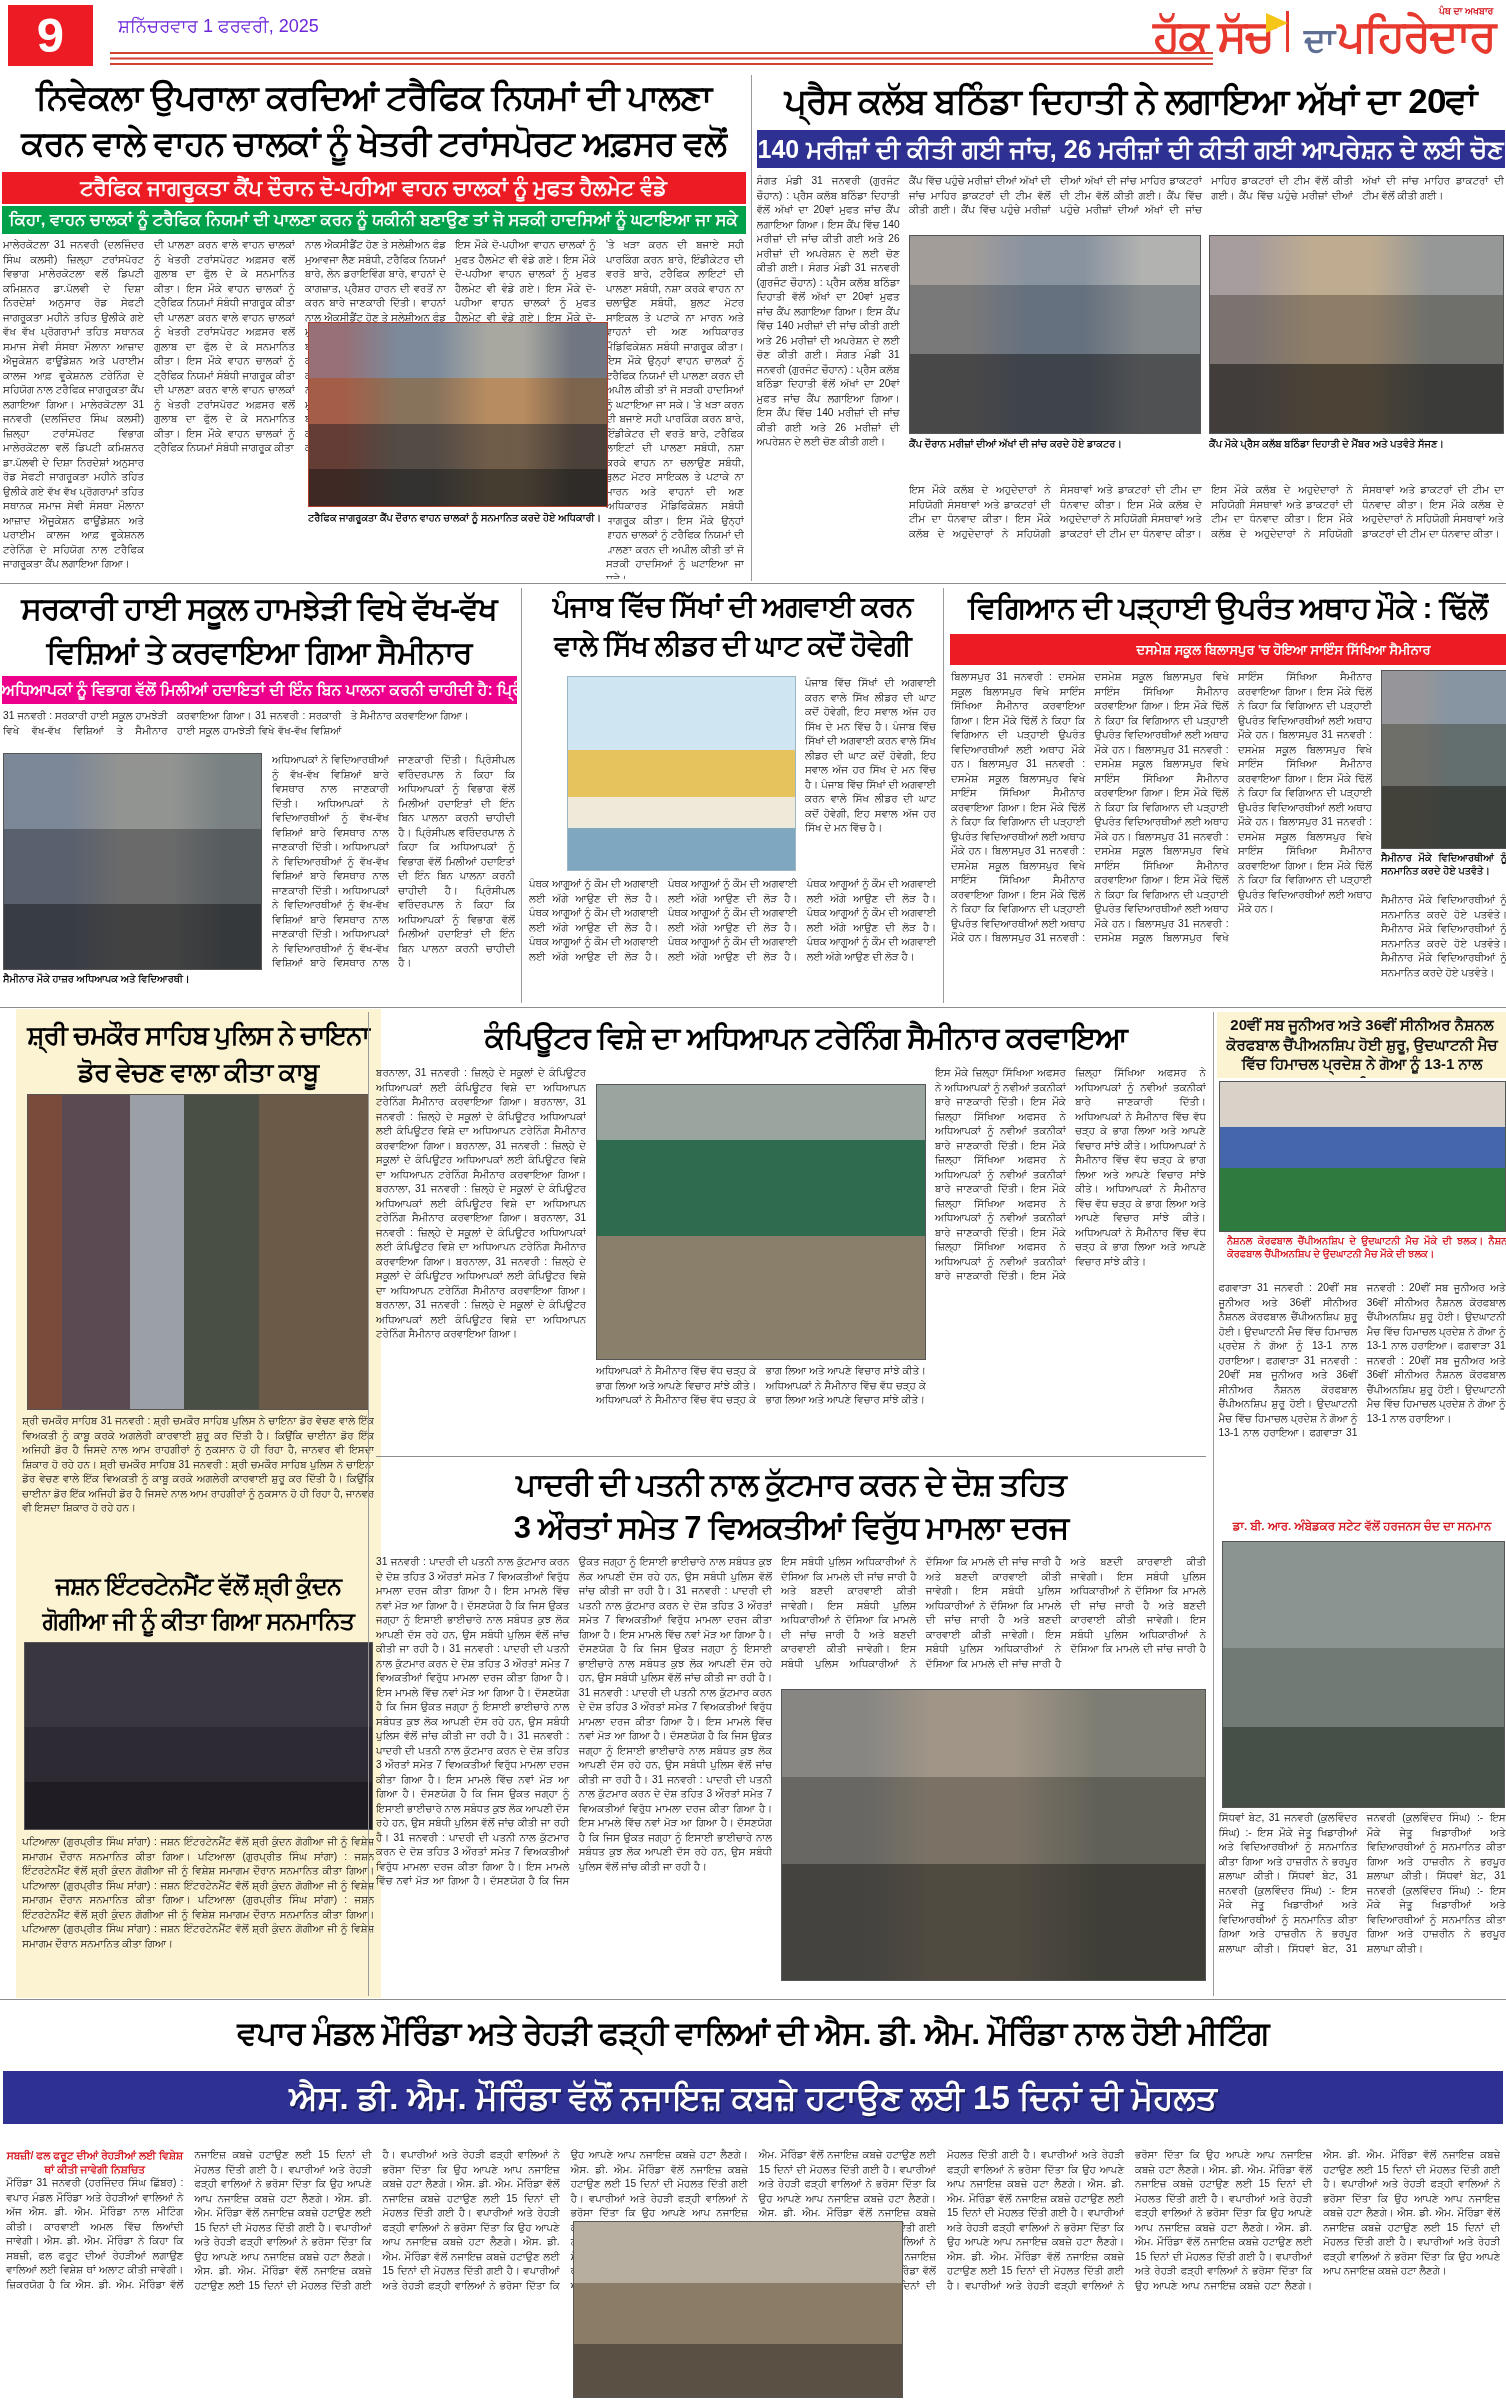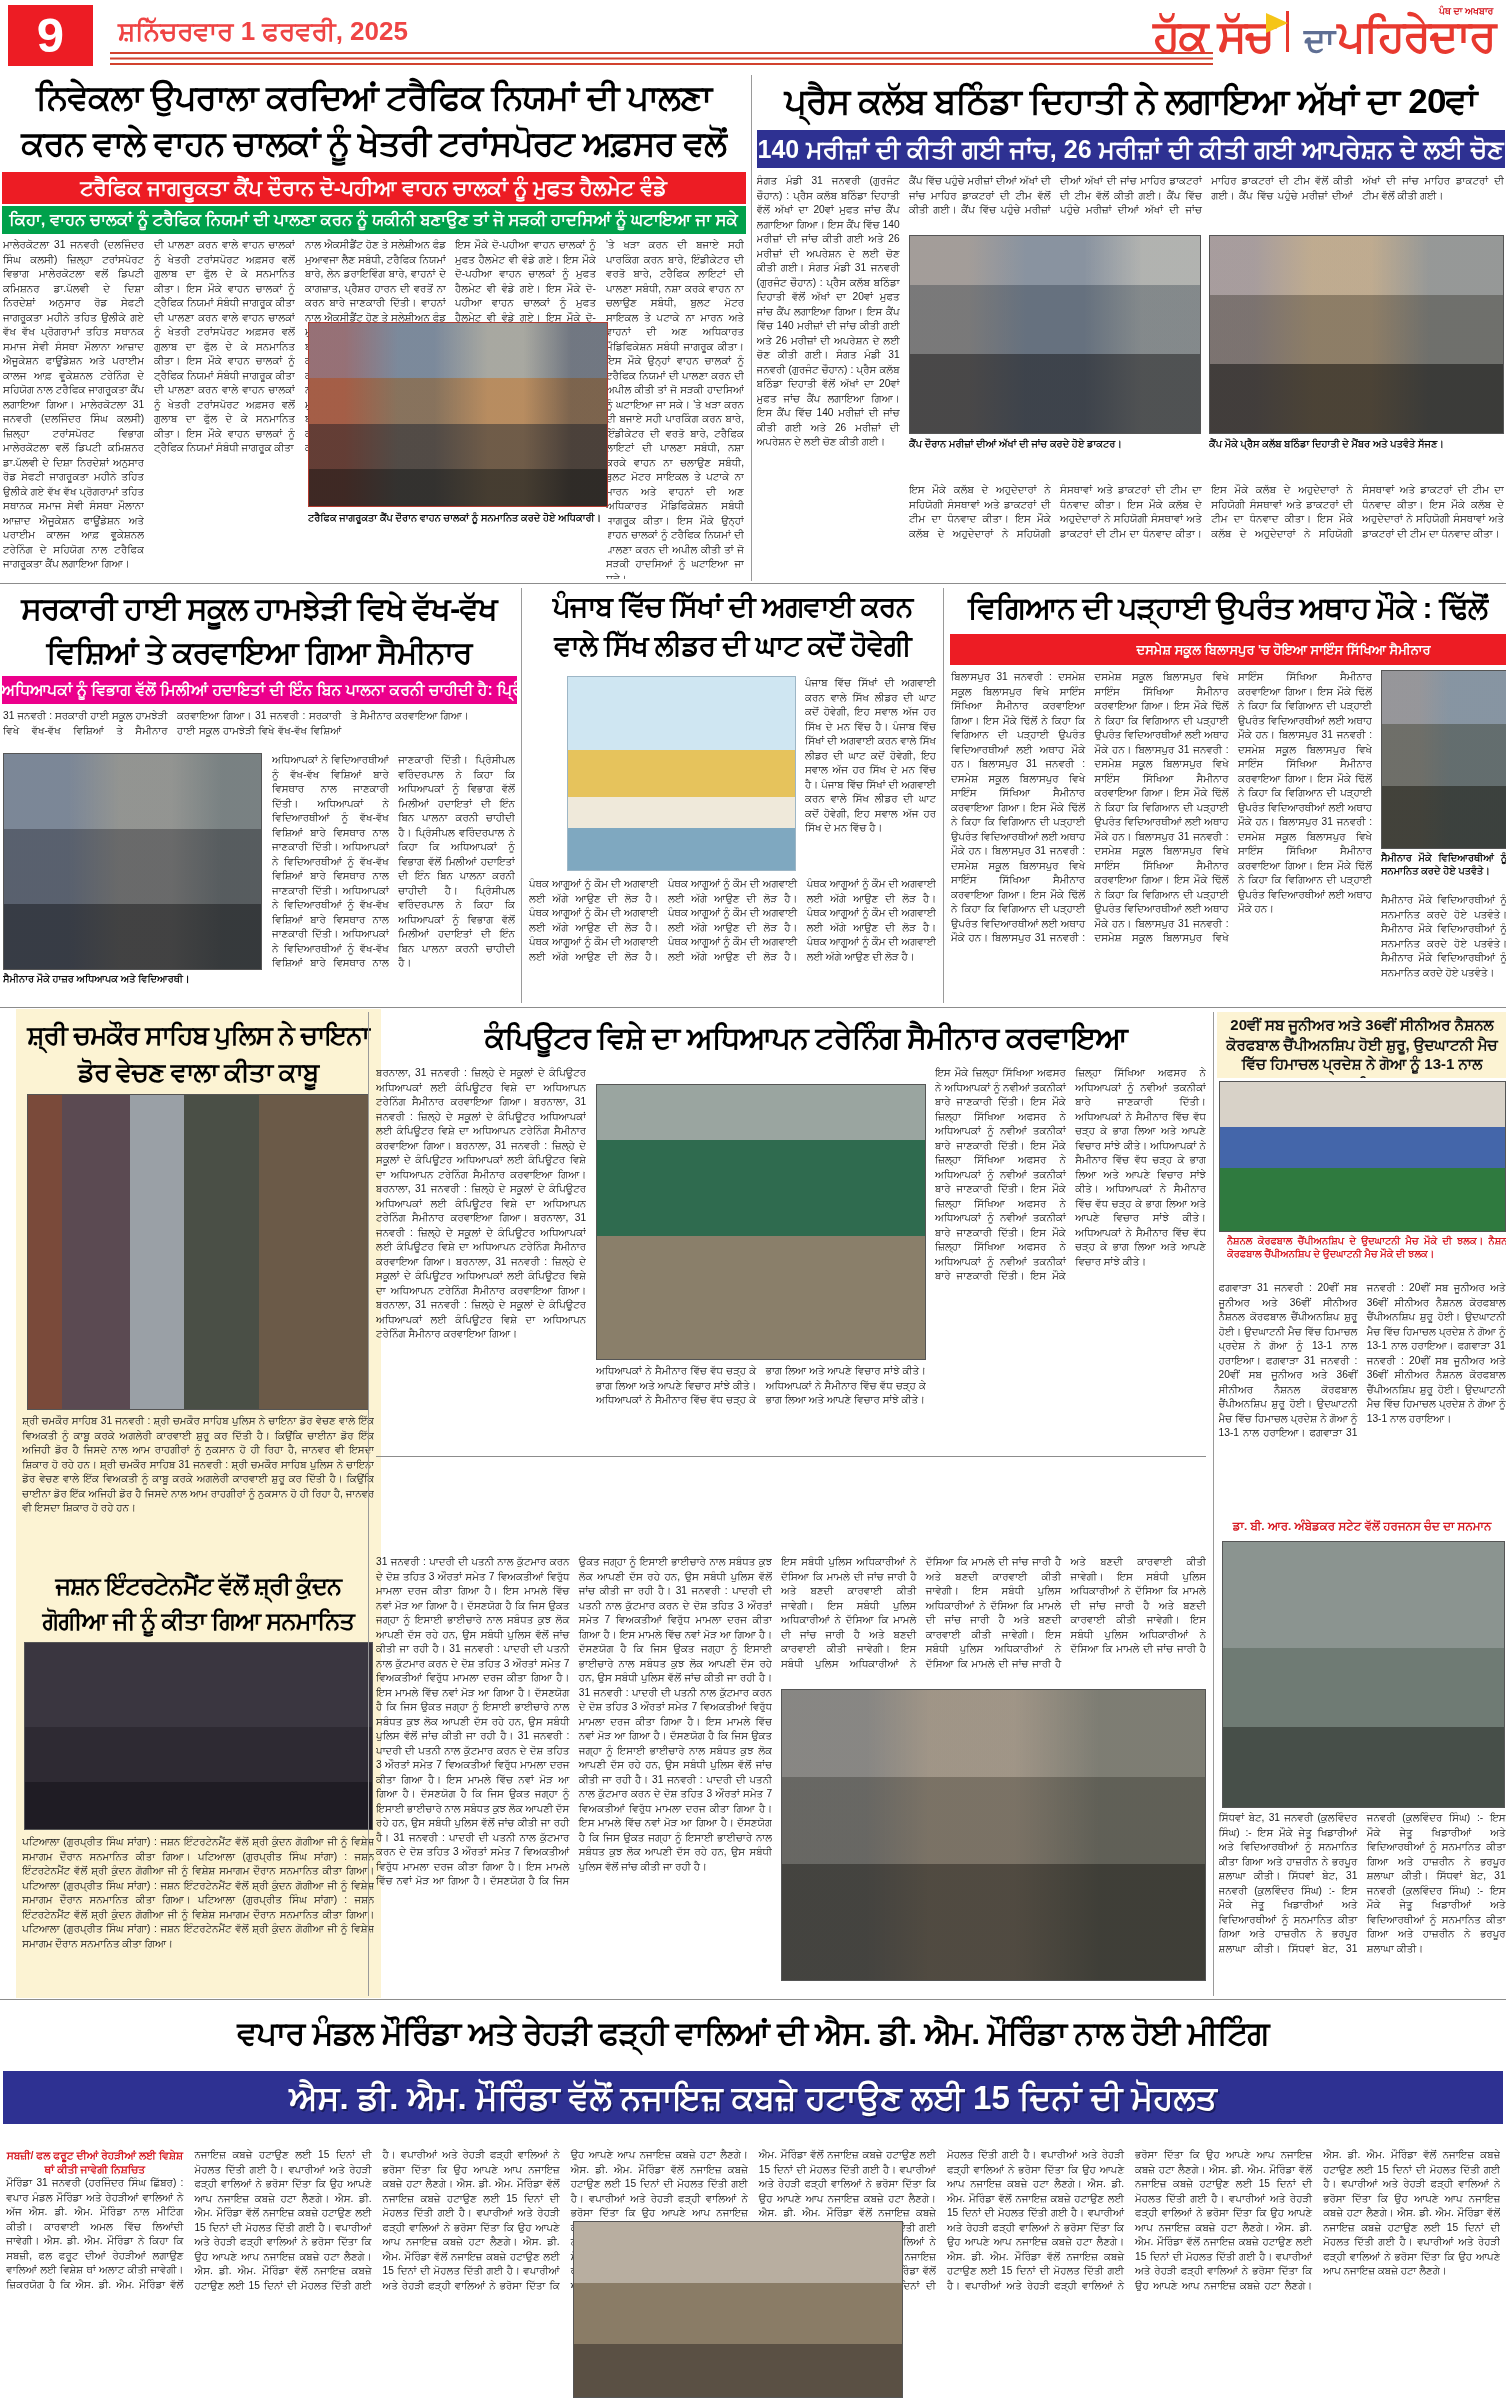--- a/index.html
+++ b/index.html
@@ -22,21 +22,21 @@
   .kicker{font-weight:700;font-size:10.6px;line-height:14px;color:#d61a22;text-align:center;display:block}
   .masttitle{font-weight:800;transform:skewX(-8deg);letter-spacing:-1.6px}
 </style>
 </head>
 <body>
 
 <div id="paper">
 
   <div class="abs" style="left:0;top:0;width:1506px;height:72px">
     <div class="abs" style="left:7.9px;top:4.7px;width:85px;height:61px;background:#ed1c24;color:#fff;font-size:49px;font-weight:800;text-align:center;line-height:61px">9</div>
-    <div class="abs" style="left:118px;top:15.7px;font-size:26px;font-weight:700;color:#ef4444">ਸ਼ਨਿੱਚਰਵਾਰ 1 ਫਰਵਰੀ, 2025</div>
+    <div class="abs" style="left:118px;top:15.7px;font-size:18px;font-weight:400;color:#6d28d9">ਸ਼ਨਿੱਚਰਵਾਰ 1 ਫਰਵਰੀ, 2025</div>
     <div class="abs" style="left:110px;top:52px;width:1103px;height:2.4px;background:#d2422e;box-shadow:0 5.5px 0 0 #d2422e,0 11px 0 0 #d2422e"></div>
     <div class="abs" style="right:7.9px;top:0;width:440px;height:71px;text-align:right">
       <div class="abs" style="right:4.7px;top:4.7px;font-size:9.4px;font-weight:700;color:#d61a22">ਪੰਥ ਦਾ ਅਖਬਾਰ</div>
       <div class="abs" style="right:3.1px;top:11px;white-space:nowrap">
         <span class="masttitle" style="font-size:44px;color:#e8392f">ਹੱਕ ਸੱਚ</span>
         <span style="display:inline-block;position:relative;width:23.6px;height:44px;vertical-align:top">
           <span style="position:absolute;left:9.4px;top:0;width:2.4px;height:41px;background:#e8392f"></span>
           <span style="position:absolute;left:-11px;top:1.6px;width:0;height:0;border-top:10.2px solid transparent;border-bottom:10.2px solid transparent;border-left:22px solid #f5c518"></span>
         </span>
         <span class="masttitle" style="font-size:33px;color:#5f6f94">ਦਾ</span>
@@ -125,20 +125,24 @@
     <div class="abs hl" style="left:18px;top:4.7px;width:830px;height:47px;font-size:30px;line-height:47px">ਕੰਪਿਊਟਰ ਵਿਸ਼ੇ ਦਾ ਅਧਿਆਪਨ ਟਰੇਨਿੰਗ ਸੈਮੀਨਾਰ ਕਰਵਾਇਆ</div>
     <div class="abs bt" style="left:3.1px;top:57px;width:210px;height:386px">ਬਰਨਾਲਾ, 31 ਜਨਵਰੀ : ਜ਼ਿਲ੍ਹੇ ਦੇ ਸਕੂਲਾਂ ਦੇ ਕੰਪਿਊਟਰ ਅਧਿਆਪਕਾਂ ਲਈ ਕੰਪਿਊਟਰ ਵਿਸ਼ੇ ਦਾ ਅਧਿਆਪਨ ਟਰੇਨਿੰਗ ਸੈਮੀਨਾਰ ਕਰਵਾਇਆ ਗਿਆ। ਬਰਨਾਲਾ, 31 ਜਨਵਰੀ : ਜ਼ਿਲ੍ਹੇ ਦੇ ਸਕੂਲਾਂ ਦੇ ਕੰਪਿਊਟਰ ਅਧਿਆਪਕਾਂ ਲਈ ਕੰਪਿਊਟਰ ਵਿਸ਼ੇ ਦਾ ਅਧਿਆਪਨ ਟਰੇਨਿੰਗ ਸੈਮੀਨਾਰ ਕਰਵਾਇਆ ਗਿਆ। ਬਰਨਾਲਾ, 31 ਜਨਵਰੀ : ਜ਼ਿਲ੍ਹੇ ਦੇ ਸਕੂਲਾਂ ਦੇ ਕੰਪਿਊਟਰ ਅਧਿਆਪਕਾਂ ਲਈ ਕੰਪਿਊਟਰ ਵਿਸ਼ੇ ਦਾ ਅਧਿਆਪਨ ਟਰੇਨਿੰਗ ਸੈਮੀਨਾਰ ਕਰਵਾਇਆ ਗਿਆ। ਬਰਨਾਲਾ, 31 ਜਨਵਰੀ : ਜ਼ਿਲ੍ਹੇ ਦੇ ਸਕੂਲਾਂ ਦੇ ਕੰਪਿਊਟਰ ਅਧਿਆਪਕਾਂ ਲਈ ਕੰਪਿਊਟਰ ਵਿਸ਼ੇ ਦਾ ਅਧਿਆਪਨ ਟਰੇਨਿੰਗ ਸੈਮੀਨਾਰ ਕਰਵਾਇਆ ਗਿਆ। ਬਰਨਾਲਾ, 31 ਜਨਵਰੀ : ਜ਼ਿਲ੍ਹੇ ਦੇ ਸਕੂਲਾਂ ਦੇ ਕੰਪਿਊਟਰ ਅਧਿਆਪਕਾਂ ਲਈ ਕੰਪਿਊਟਰ ਵਿਸ਼ੇ ਦਾ ਅਧਿਆਪਨ ਟਰੇਨਿੰਗ ਸੈਮੀਨਾਰ ਕਰਵਾਇਆ ਗਿਆ। ਬਰਨਾਲਾ, 31 ਜਨਵਰੀ : ਜ਼ਿਲ੍ਹੇ ਦੇ ਸਕੂਲਾਂ ਦੇ ਕੰਪਿਊਟਰ ਅਧਿਆਪਕਾਂ ਲਈ ਕੰਪਿਊਟਰ ਵਿਸ਼ੇ ਦਾ ਅਧਿਆਪਨ ਟਰੇਨਿੰਗ ਸੈਮੀਨਾਰ ਕਰਵਾਇਆ ਗਿਆ। ਬਰਨਾਲਾ, 31 ਜਨਵਰੀ : ਜ਼ਿਲ੍ਹੇ ਦੇ ਸਕੂਲਾਂ ਦੇ ਕੰਪਿਊਟਰ ਅਧਿਆਪਕਾਂ ਲਈ ਕੰਪਿਊਟਰ ਵਿਸ਼ੇ ਦਾ ਅਧਿਆਪਨ ਟਰੇਨਿੰਗ ਸੈਮੀਨਾਰ ਕਰਵਾਇਆ ਗਿਆ।</div>
     <div class="abs photo" style="left:223px;top:75px;width:330px;height:276px;background:linear-gradient(180deg,#9aa5a0 0 20%,#2f6b4f 20% 55%,#8a7f6a 55% 100%),linear-gradient(90deg,rgba(0,0,0,.25) 0 8%,rgba(255,255,255,.15) 40% 55%,rgba(0,0,0,.3) 90% 100%)"></div>
     <div class="abs bt c2" style="left:223px;top:355px;width:330px;height:88px">ਅਧਿਆਪਕਾਂ ਨੇ ਸੈਮੀਨਾਰ ਵਿੱਚ ਵੱਧ ਚੜ੍ਹ ਕੇ ਭਾਗ ਲਿਆ ਅਤੇ ਆਪਣੇ ਵਿਚਾਰ ਸਾਂਝੇ ਕੀਤੇ। ਅਧਿਆਪਕਾਂ ਨੇ ਸੈਮੀਨਾਰ ਵਿੱਚ ਵੱਧ ਚੜ੍ਹ ਕੇ ਭਾਗ ਲਿਆ ਅਤੇ ਆਪਣੇ ਵਿਚਾਰ ਸਾਂਝੇ ਕੀਤੇ। ਅਧਿਆਪਕਾਂ ਨੇ ਸੈਮੀਨਾਰ ਵਿੱਚ ਵੱਧ ਚੜ੍ਹ ਕੇ ਭਾਗ ਲਿਆ ਅਤੇ ਆਪਣੇ ਵਿਚਾਰ ਸਾਂਝੇ ਕੀਤੇ।</div>
     <div class="abs bt c2" style="left:562px;top:57px;width:271px;height:386px">
       <span>ਇਸ ਮੌਕੇ ਜ਼ਿਲ੍ਹਾ ਸਿੱਖਿਆ ਅਫਸਰ ਨੇ ਅਧਿਆਪਕਾਂ ਨੂੰ ਨਵੀਆਂ ਤਕਨੀਕਾਂ ਬਾਰੇ ਜਾਣਕਾਰੀ ਦਿੱਤੀ। ਇਸ ਮੌਕੇ ਜ਼ਿਲ੍ਹਾ ਸਿੱਖਿਆ ਅਫਸਰ ਨੇ ਅਧਿਆਪਕਾਂ ਨੂੰ ਨਵੀਆਂ ਤਕਨੀਕਾਂ ਬਾਰੇ ਜਾਣਕਾਰੀ ਦਿੱਤੀ। ਇਸ ਮੌਕੇ ਜ਼ਿਲ੍ਹਾ ਸਿੱਖਿਆ ਅਫਸਰ ਨੇ ਅਧਿਆਪਕਾਂ ਨੂੰ ਨਵੀਆਂ ਤਕਨੀਕਾਂ ਬਾਰੇ ਜਾਣਕਾਰੀ ਦਿੱਤੀ। ਇਸ ਮੌਕੇ ਜ਼ਿਲ੍ਹਾ ਸਿੱਖਿਆ ਅਫਸਰ ਨੇ ਅਧਿਆਪਕਾਂ ਨੂੰ ਨਵੀਆਂ ਤਕਨੀਕਾਂ ਬਾਰੇ ਜਾਣਕਾਰੀ ਦਿੱਤੀ। ਇਸ ਮੌਕੇ ਜ਼ਿਲ੍ਹਾ ਸਿੱਖਿਆ ਅਫਸਰ ਨੇ ਅਧਿਆਪਕਾਂ ਨੂੰ ਨਵੀਆਂ ਤਕਨੀਕਾਂ ਬਾਰੇ ਜਾਣਕਾਰੀ ਦਿੱਤੀ। ਇਸ ਮੌਕੇ ਜ਼ਿਲ੍ਹਾ ਸਿੱਖਿਆ ਅਫਸਰ ਨੇ ਅਧਿਆਪਕਾਂ ਨੂੰ ਨਵੀਆਂ ਤਕਨੀਕਾਂ ਬਾਰੇ ਜਾਣਕਾਰੀ ਦਿੱਤੀ।</span>
       <span>ਅਧਿਆਪਕਾਂ ਨੇ ਸੈਮੀਨਾਰ ਵਿੱਚ ਵੱਧ ਚੜ੍ਹ ਕੇ ਭਾਗ ਲਿਆ ਅਤੇ ਆਪਣੇ ਵਿਚਾਰ ਸਾਂਝੇ ਕੀਤੇ। ਅਧਿਆਪਕਾਂ ਨੇ ਸੈਮੀਨਾਰ ਵਿੱਚ ਵੱਧ ਚੜ੍ਹ ਕੇ ਭਾਗ ਲਿਆ ਅਤੇ ਆਪਣੇ ਵਿਚਾਰ ਸਾਂਝੇ ਕੀਤੇ। ਅਧਿਆਪਕਾਂ ਨੇ ਸੈਮੀਨਾਰ ਵਿੱਚ ਵੱਧ ਚੜ੍ਹ ਕੇ ਭਾਗ ਲਿਆ ਅਤੇ ਆਪਣੇ ਵਿਚਾਰ ਸਾਂਝੇ ਕੀਤੇ। ਅਧਿਆਪਕਾਂ ਨੇ ਸੈਮੀਨਾਰ ਵਿੱਚ ਵੱਧ ਚੜ੍ਹ ਕੇ ਭਾਗ ਲਿਆ ਅਤੇ ਆਪਣੇ ਵਿਚਾਰ ਸਾਂਝੇ ਕੀਤੇ।</span>
     </div>
     <div class="abs hrule" style="left:3.1px;top:447px;width:830px"></div>
 
+    <div class="abs hl" style="left:3.1px;top:454px;width:830px;height:88px;font-size:31px;line-height:43px">
+      <span style="display:block">ਪਾਦਰੀ ਦੀ ਪਤਨੀ ਨਾਲ ਕੁੱਟਮਾਰ ਕਰਨ ਦੇ ਦੋਸ਼ ਤਹਿਤ</span>
+      <span style="display:block">3 ਔਰਤਾਂ ਸਮੇਤ 7 ਵਿਅਕਤੀਆਂ ਵਿਰੁੱਧ ਮਾਮਲਾ ਦਰਜ</span>
+    </div>
     <div class="abs bt c2" style="left:3.1px;top:546px;width:396px;height:438px">31 ਜਨਵਰੀ : ਪਾਦਰੀ ਦੀ ਪਤਨੀ ਨਾਲ ਕੁੱਟਮਾਰ ਕਰਨ ਦੇ ਦੋਸ਼ ਤਹਿਤ 3 ਔਰਤਾਂ ਸਮੇਤ 7 ਵਿਅਕਤੀਆਂ ਵਿਰੁੱਧ ਮਾਮਲਾ ਦਰਜ ਕੀਤਾ ਗਿਆ ਹੈ। ਇਸ ਮਾਮਲੇ ਵਿੱਚ ਨਵਾਂ ਮੋੜ ਆ ਗਿਆ ਹੈ। ਦੱਸਣਯੋਗ ਹੈ ਕਿ ਜਿਸ ਉਕਤ ਜਗ੍ਹਾ ਨੂੰ ਇਸਾਈ ਭਾਈਚਾਰੇ ਨਾਲ ਸਬੰਧਤ ਕੁਝ ਲੋਕ ਆਪਣੀ ਦੱਸ ਰਹੇ ਹਨ, ਉਸ ਸਬੰਧੀ ਪੁਲਿਸ ਵੱਲੋਂ ਜਾਂਚ ਕੀਤੀ ਜਾ ਰਹੀ ਹੈ। 31 ਜਨਵਰੀ : ਪਾਦਰੀ ਦੀ ਪਤਨੀ ਨਾਲ ਕੁੱਟਮਾਰ ਕਰਨ ਦੇ ਦੋਸ਼ ਤਹਿਤ 3 ਔਰਤਾਂ ਸਮੇਤ 7 ਵਿਅਕਤੀਆਂ ਵਿਰੁੱਧ ਮਾਮਲਾ ਦਰਜ ਕੀਤਾ ਗਿਆ ਹੈ। ਇਸ ਮਾਮਲੇ ਵਿੱਚ ਨਵਾਂ ਮੋੜ ਆ ਗਿਆ ਹੈ। ਦੱਸਣਯੋਗ ਹੈ ਕਿ ਜਿਸ ਉਕਤ ਜਗ੍ਹਾ ਨੂੰ ਇਸਾਈ ਭਾਈਚਾਰੇ ਨਾਲ ਸਬੰਧਤ ਕੁਝ ਲੋਕ ਆਪਣੀ ਦੱਸ ਰਹੇ ਹਨ, ਉਸ ਸਬੰਧੀ ਪੁਲਿਸ ਵੱਲੋਂ ਜਾਂਚ ਕੀਤੀ ਜਾ ਰਹੀ ਹੈ। 31 ਜਨਵਰੀ : ਪਾਦਰੀ ਦੀ ਪਤਨੀ ਨਾਲ ਕੁੱਟਮਾਰ ਕਰਨ ਦੇ ਦੋਸ਼ ਤਹਿਤ 3 ਔਰਤਾਂ ਸਮੇਤ 7 ਵਿਅਕਤੀਆਂ ਵਿਰੁੱਧ ਮਾਮਲਾ ਦਰਜ ਕੀਤਾ ਗਿਆ ਹੈ। ਇਸ ਮਾਮਲੇ ਵਿੱਚ ਨਵਾਂ ਮੋੜ ਆ ਗਿਆ ਹੈ। ਦੱਸਣਯੋਗ ਹੈ ਕਿ ਜਿਸ ਉਕਤ ਜਗ੍ਹਾ ਨੂੰ ਇਸਾਈ ਭਾਈਚਾਰੇ ਨਾਲ ਸਬੰਧਤ ਕੁਝ ਲੋਕ ਆਪਣੀ ਦੱਸ ਰਹੇ ਹਨ, ਉਸ ਸਬੰਧੀ ਪੁਲਿਸ ਵੱਲੋਂ ਜਾਂਚ ਕੀਤੀ ਜਾ ਰਹੀ ਹੈ। 31 ਜਨਵਰੀ : ਪਾਦਰੀ ਦੀ ਪਤਨੀ ਨਾਲ ਕੁੱਟਮਾਰ ਕਰਨ ਦੇ ਦੋਸ਼ ਤਹਿਤ 3 ਔਰਤਾਂ ਸਮੇਤ 7 ਵਿਅਕਤੀਆਂ ਵਿਰੁੱਧ ਮਾਮਲਾ ਦਰਜ ਕੀਤਾ ਗਿਆ ਹੈ। ਇਸ ਮਾਮਲੇ ਵਿੱਚ ਨਵਾਂ ਮੋੜ ਆ ਗਿਆ ਹੈ। ਦੱਸਣਯੋਗ ਹੈ ਕਿ ਜਿਸ ਉਕਤ ਜਗ੍ਹਾ ਨੂੰ ਇਸਾਈ ਭਾਈਚਾਰੇ ਨਾਲ ਸਬੰਧਤ ਕੁਝ ਲੋਕ ਆਪਣੀ ਦੱਸ ਰਹੇ ਹਨ, ਉਸ ਸਬੰਧੀ ਪੁਲਿਸ ਵੱਲੋਂ ਜਾਂਚ ਕੀਤੀ ਜਾ ਰਹੀ ਹੈ। 31 ਜਨਵਰੀ : ਪਾਦਰੀ ਦੀ ਪਤਨੀ ਨਾਲ ਕੁੱਟਮਾਰ ਕਰਨ ਦੇ ਦੋਸ਼ ਤਹਿਤ 3 ਔਰਤਾਂ ਸਮੇਤ 7 ਵਿਅਕਤੀਆਂ ਵਿਰੁੱਧ ਮਾਮਲਾ ਦਰਜ ਕੀਤਾ ਗਿਆ ਹੈ। ਇਸ ਮਾਮਲੇ ਵਿੱਚ ਨਵਾਂ ਮੋੜ ਆ ਗਿਆ ਹੈ। ਦੱਸਣਯੋਗ ਹੈ ਕਿ ਜਿਸ ਉਕਤ ਜਗ੍ਹਾ ਨੂੰ ਇਸਾਈ ਭਾਈਚਾਰੇ ਨਾਲ ਸਬੰਧਤ ਕੁਝ ਲੋਕ ਆਪਣੀ ਦੱਸ ਰਹੇ ਹਨ, ਉਸ ਸਬੰਧੀ ਪੁਲਿਸ ਵੱਲੋਂ ਜਾਂਚ ਕੀਤੀ ਜਾ ਰਹੀ ਹੈ। 31 ਜਨਵਰੀ : ਪਾਦਰੀ ਦੀ ਪਤਨੀ ਨਾਲ ਕੁੱਟਮਾਰ ਕਰਨ ਦੇ ਦੋਸ਼ ਤਹਿਤ 3 ਔਰਤਾਂ ਸਮੇਤ 7 ਵਿਅਕਤੀਆਂ ਵਿਰੁੱਧ ਮਾਮਲਾ ਦਰਜ ਕੀਤਾ ਗਿਆ ਹੈ। ਇਸ ਮਾਮਲੇ ਵਿੱਚ ਨਵਾਂ ਮੋੜ ਆ ਗਿਆ ਹੈ। ਦੱਸਣਯੋਗ ਹੈ ਕਿ ਜਿਸ ਉਕਤ ਜਗ੍ਹਾ ਨੂੰ ਇਸਾਈ ਭਾਈਚਾਰੇ ਨਾਲ ਸਬੰਧਤ ਕੁਝ ਲੋਕ ਆਪਣੀ ਦੱਸ ਰਹੇ ਹਨ, ਉਸ ਸਬੰਧੀ ਪੁਲਿਸ ਵੱਲੋਂ ਜਾਂਚ ਕੀਤੀ ਜਾ ਰਹੀ ਹੈ। 31 ਜਨਵਰੀ : ਪਾਦਰੀ ਦੀ ਪਤਨੀ ਨਾਲ ਕੁੱਟਮਾਰ ਕਰਨ ਦੇ ਦੋਸ਼ ਤਹਿਤ 3 ਔਰਤਾਂ ਸਮੇਤ 7 ਵਿਅਕਤੀਆਂ ਵਿਰੁੱਧ ਮਾਮਲਾ ਦਰਜ ਕੀਤਾ ਗਿਆ ਹੈ। ਇਸ ਮਾਮਲੇ ਵਿੱਚ ਨਵਾਂ ਮੋੜ ਆ ਗਿਆ ਹੈ। ਦੱਸਣਯੋਗ ਹੈ ਕਿ ਜਿਸ ਉਕਤ ਜਗ੍ਹਾ ਨੂੰ ਇਸਾਈ ਭਾਈਚਾਰੇ ਨਾਲ ਸਬੰਧਤ ਕੁਝ ਲੋਕ ਆਪਣੀ ਦੱਸ ਰਹੇ ਹਨ, ਉਸ ਸਬੰਧੀ ਪੁਲਿਸ ਵੱਲੋਂ ਜਾਂਚ ਕੀਤੀ ਜਾ ਰਹੀ ਹੈ।</div>
     <div class="abs bt c3" style="left:408px;top:546px;width:425px;height:130px">ਇਸ ਸਬੰਧੀ ਪੁਲਿਸ ਅਧਿਕਾਰੀਆਂ ਨੇ ਦੱਸਿਆ ਕਿ ਮਾਮਲੇ ਦੀ ਜਾਂਚ ਜਾਰੀ ਹੈ ਅਤੇ ਬਣਦੀ ਕਾਰਵਾਈ ਕੀਤੀ ਜਾਵੇਗੀ। ਇਸ ਸਬੰਧੀ ਪੁਲਿਸ ਅਧਿਕਾਰੀਆਂ ਨੇ ਦੱਸਿਆ ਕਿ ਮਾਮਲੇ ਦੀ ਜਾਂਚ ਜਾਰੀ ਹੈ ਅਤੇ ਬਣਦੀ ਕਾਰਵਾਈ ਕੀਤੀ ਜਾਵੇਗੀ। ਇਸ ਸਬੰਧੀ ਪੁਲਿਸ ਅਧਿਕਾਰੀਆਂ ਨੇ ਦੱਸਿਆ ਕਿ ਮਾਮਲੇ ਦੀ ਜਾਂਚ ਜਾਰੀ ਹੈ ਅਤੇ ਬਣਦੀ ਕਾਰਵਾਈ ਕੀਤੀ ਜਾਵੇਗੀ। ਇਸ ਸਬੰਧੀ ਪੁਲਿਸ ਅਧਿਕਾਰੀਆਂ ਨੇ ਦੱਸਿਆ ਕਿ ਮਾਮਲੇ ਦੀ ਜਾਂਚ ਜਾਰੀ ਹੈ ਅਤੇ ਬਣਦੀ ਕਾਰਵਾਈ ਕੀਤੀ ਜਾਵੇਗੀ। ਇਸ ਸਬੰਧੀ ਪੁਲਿਸ ਅਧਿਕਾਰੀਆਂ ਨੇ ਦੱਸਿਆ ਕਿ ਮਾਮਲੇ ਦੀ ਜਾਂਚ ਜਾਰੀ ਹੈ ਅਤੇ ਬਣਦੀ ਕਾਰਵਾਈ ਕੀਤੀ ਜਾਵੇਗੀ। ਇਸ ਸਬੰਧੀ ਪੁਲਿਸ ਅਧਿਕਾਰੀਆਂ ਨੇ ਦੱਸਿਆ ਕਿ ਮਾਮਲੇ ਦੀ ਜਾਂਚ ਜਾਰੀ ਹੈ ਅਤੇ ਬਣਦੀ ਕਾਰਵਾਈ ਕੀਤੀ ਜਾਵੇਗੀ। ਇਸ ਸਬੰਧੀ ਪੁਲਿਸ ਅਧਿਕਾਰੀਆਂ ਨੇ ਦੱਸਿਆ ਕਿ ਮਾਮਲੇ ਦੀ ਜਾਂਚ ਜਾਰੀ ਹੈ ਅਤੇ ਬਣਦੀ ਕਾਰਵਾਈ ਕੀਤੀ ਜਾਵੇਗੀ।</div>
     <div class="abs photo" style="left:408px;top:680px;width:425px;height:292px;background:linear-gradient(180deg,#b9b4aa 0 30%,#8e8a80 30% 60%,#5d5a52 60% 100%),linear-gradient(90deg,rgba(60,70,90,.35) 0 20%,rgba(140,110,80,.3) 35% 55%,rgba(50,60,50,.4) 75% 100%);background-blend-mode:multiply"></div>
   </div>
 
   <div class="abs vrule" style="left:1213px;top:1012px;height:984px"></div>
 
   <div class="abs" style="left:1217px;top:1009px;width:290px;height:989px">
     <div class="abs cream" style="left:0;top:3.1px;width:290px;height:66px;padding:3.1px 4.7px;font-size:15px;line-height:19.6px;font-weight:800;text-align:center;overflow:hidden">20ਵੀਂ ਸਬ ਜੂਨੀਅਰ ਅਤੇ 36ਵੀਂ ਸੀਨੀਅਰ ਨੈਸ਼ਨਲ ਕੋਰਫਬਾਲ ਚੈਂਪੀਅਨਸ਼ਿਪ ਹੋਈ ਸ਼ੁਰੂ, ਉਦਘਾਟਨੀ ਮੈਚ ਵਿੱਚ ਹਿਮਾਚਲ ਪ੍ਰਦੇਸ਼ ਨੇ ਗੋਆ ਨੂੰ 13-1 ਨਾਲ ਹਰਾਇਆ</div>
     <div class="abs photo" style="left:1.6px;top:72px;width:287px;height:151px;background:linear-gradient(180deg,#d8d2c8 0 30%,#4466aa 30% 58%,#2f7a3f 58% 100%),linear-gradient(90deg,rgba(200,80,60,.3) 0 15%,rgba(255,255,255,.2) 35% 50%,rgba(40,50,90,.3) 70% 100%)"></div>

